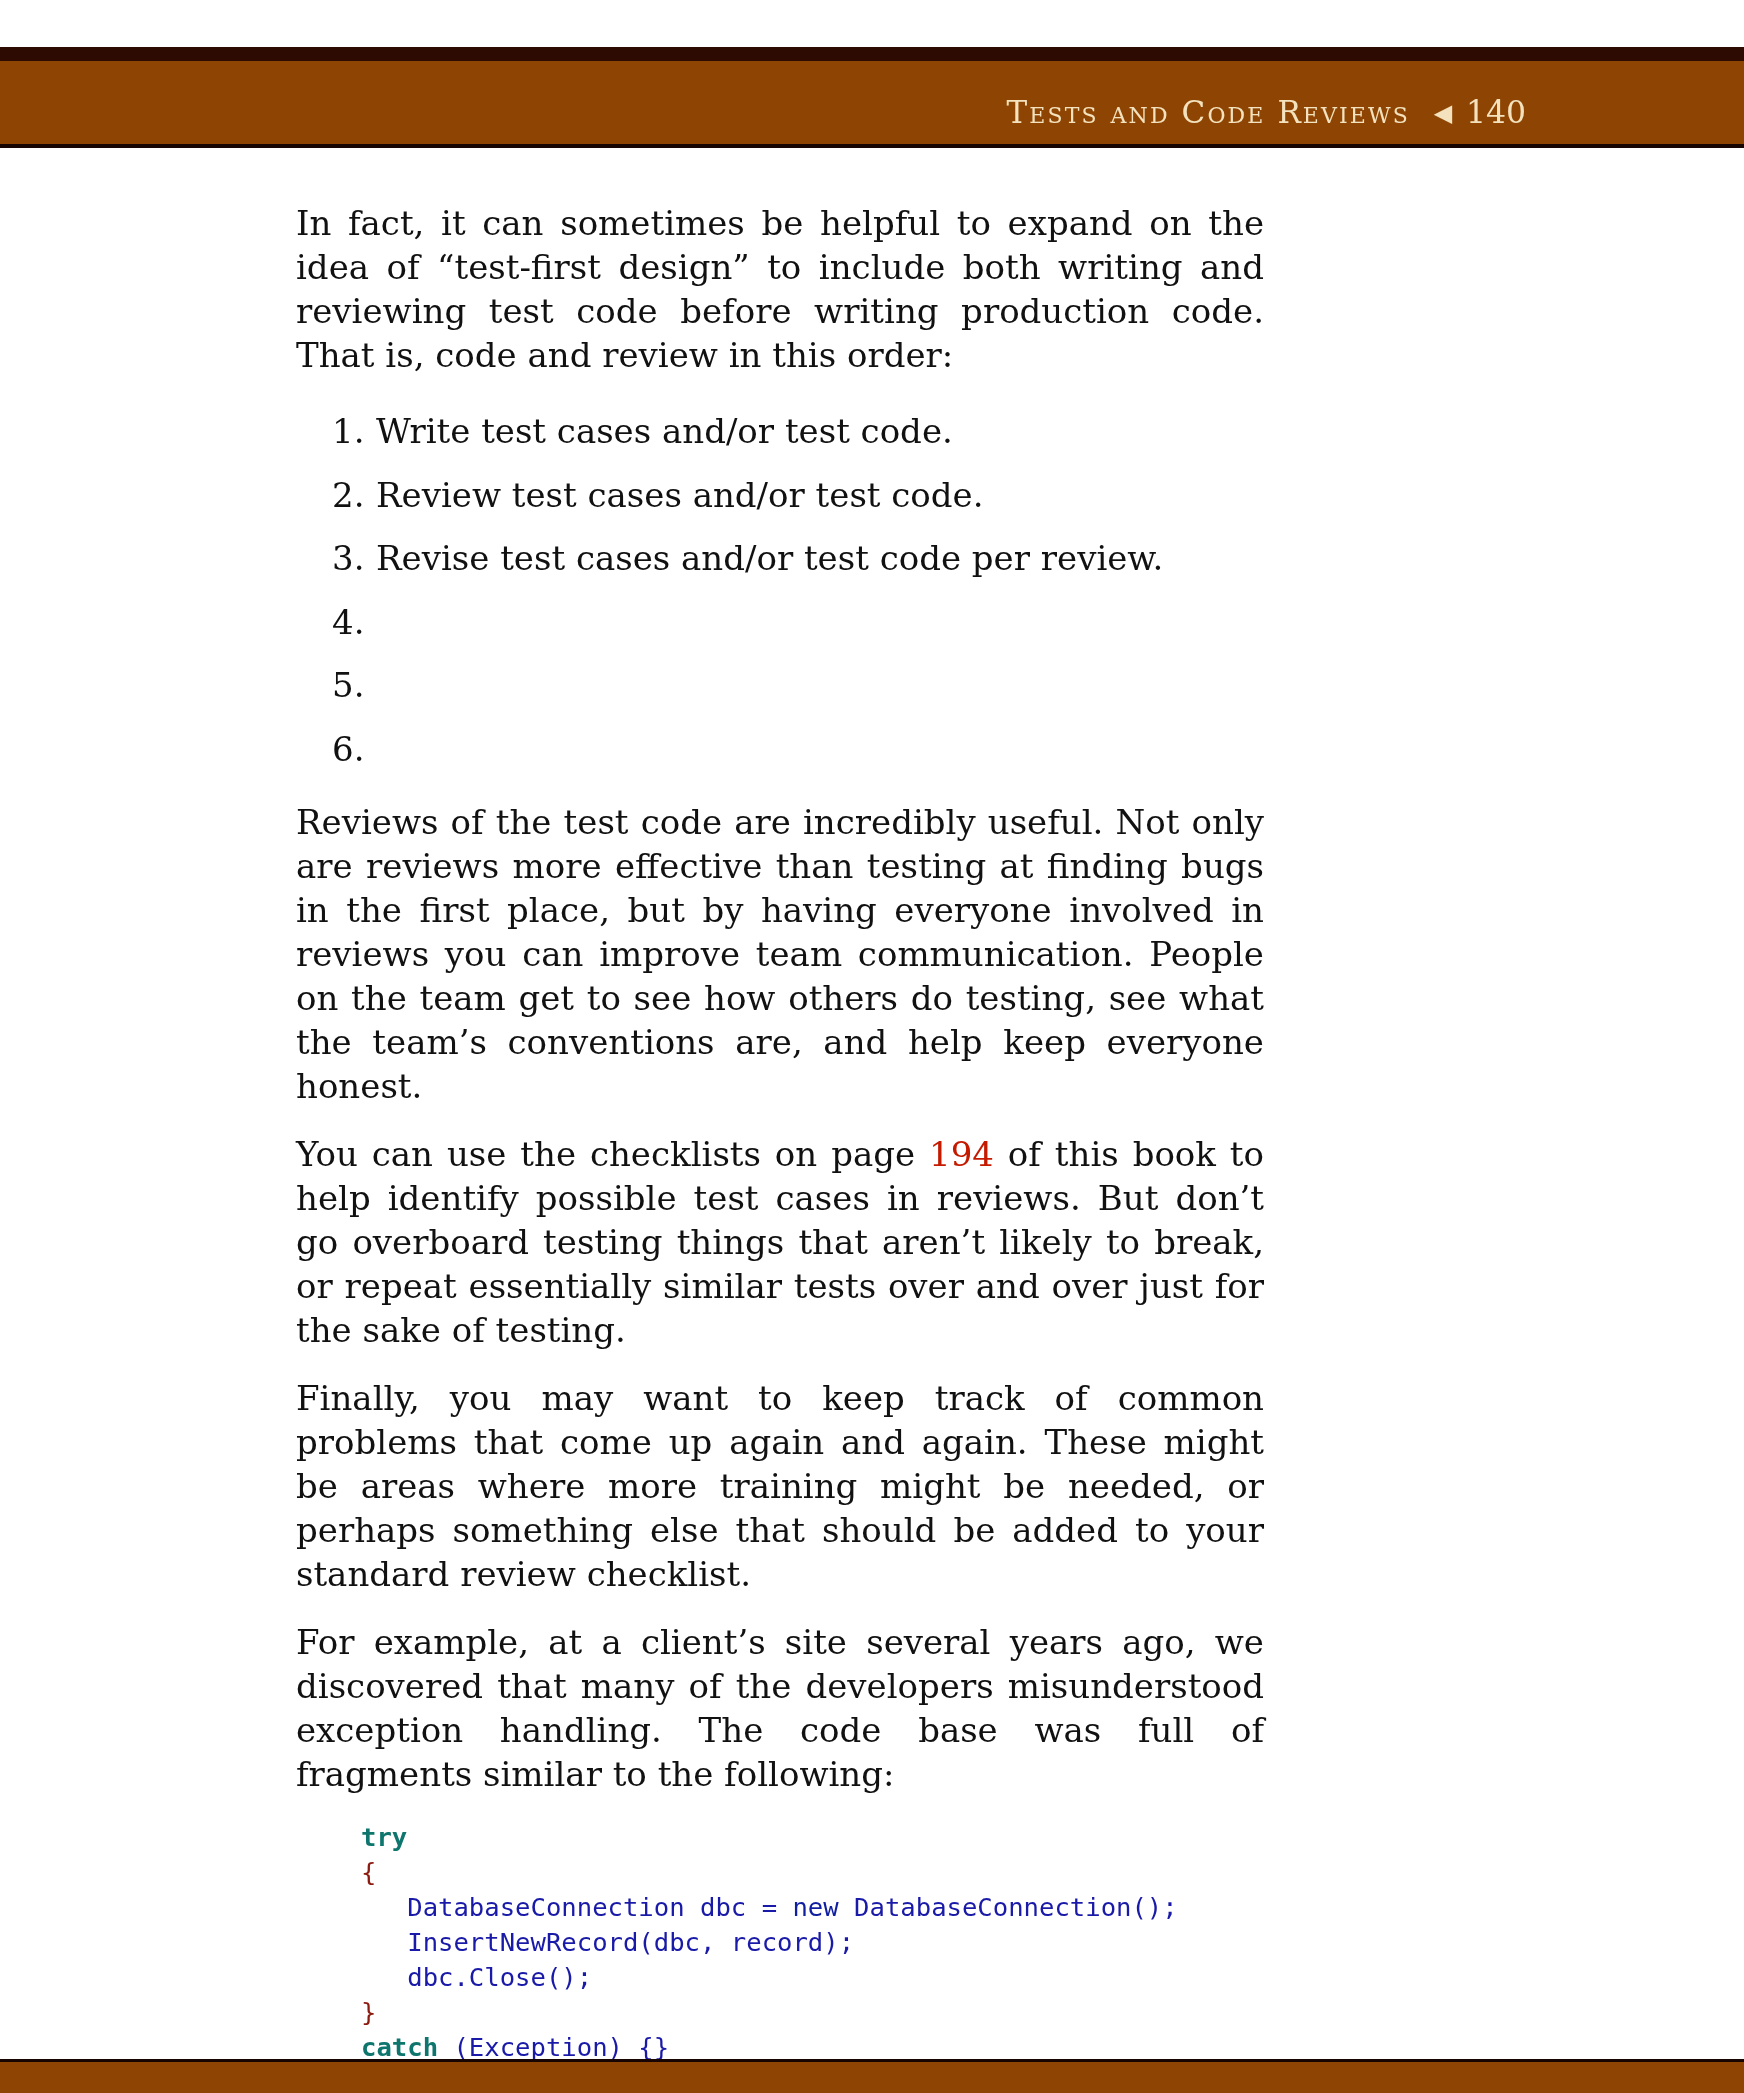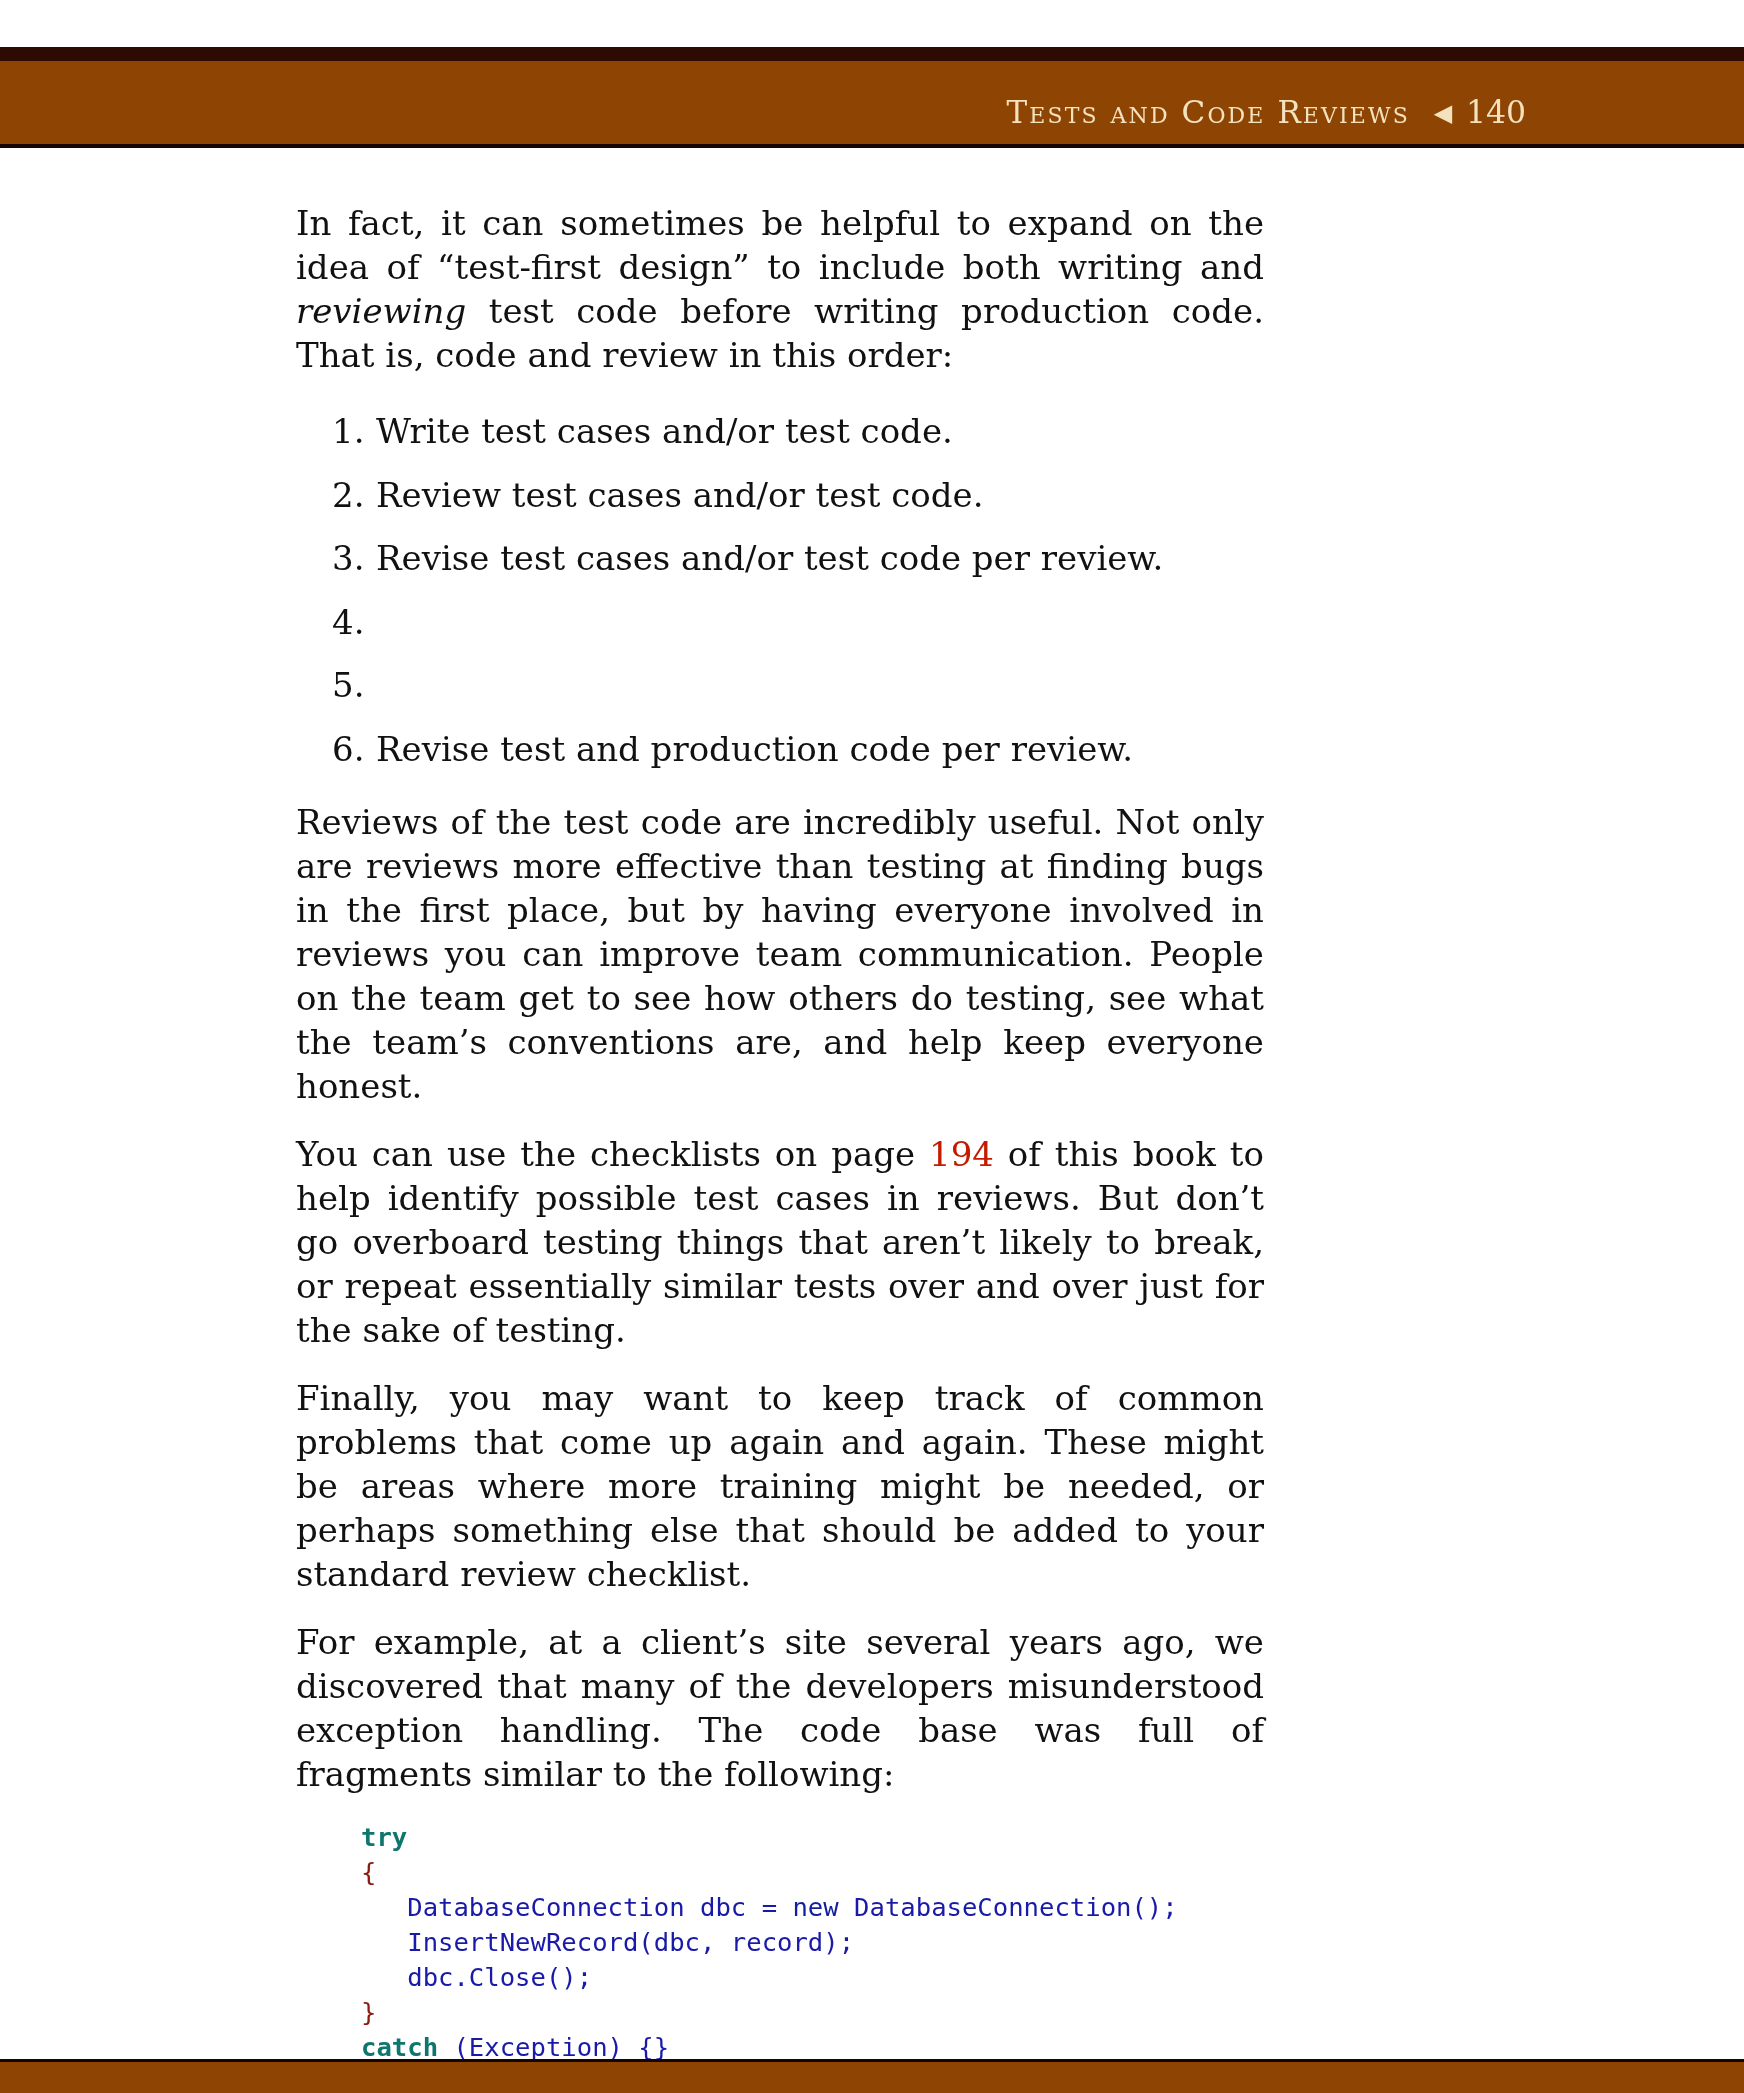--- a/index.html
+++ b/index.html
@@ -59,21 +59,21 @@
     color: #111111;
   }
   .content p {
     font-size: 34px;
     line-height: 44px;
     text-align: justify;
     margin: 24px 0;
   }
   .content p.first { margin-top: 0; }
   .content p.justify-last { text-align-last: justify; }
-  .em { font-style: italic; }
+  .em { }
   .page-link {
     color: #c41a00;
     text-decoration: none;
     cursor: pointer;
   }
 
   
   .num-list { margin: 32px 0 29px 36px; }
   .list-row {
     display: flex;
@@ -128,21 +128,20 @@
         <span class="list-text">Revise test cases and/or test code per review.</span>
       </div>
       <div class="list-row">
         <span class="list-num">4.</span>
       </div>
       <div class="list-row">
         <span class="list-num">5.</span>
       </div>
       <div class="list-row">
         <span class="list-num">6.</span>
-        <span class="list-text">Revise test and production code per review.</span>
       </div>
     </div>
 
     <p>Reviews of the test code are incredibly useful.  Not only are reviews more effective than testing at finding bugs in the first place, but by having everyone involved in reviews you can improve team communication.  People on the team get to see how others do testing, see what the team’s conventions are, and help keep everyone honest.</p>
 
     <p><span>You can use the checklists on page </span><a class="page-link">194</a><span> of this book to help identify possible test cases in reviews. But don’t go overboard testing things that aren’t likely to break, or repeat essentially similar tests over and over just for the sake of testing.</span></p>
 
     <p>Finally, you may want to keep track of common problems that come up again and again.  These might be areas where more training might be needed, or perhaps something else that should be added to your standard review checklist.</p>
 
     <p>For example, at a client’s site several years ago, we discovered that many of the developers misunderstood exception handling.  The code base was full of fragments similar to the following:</p>

